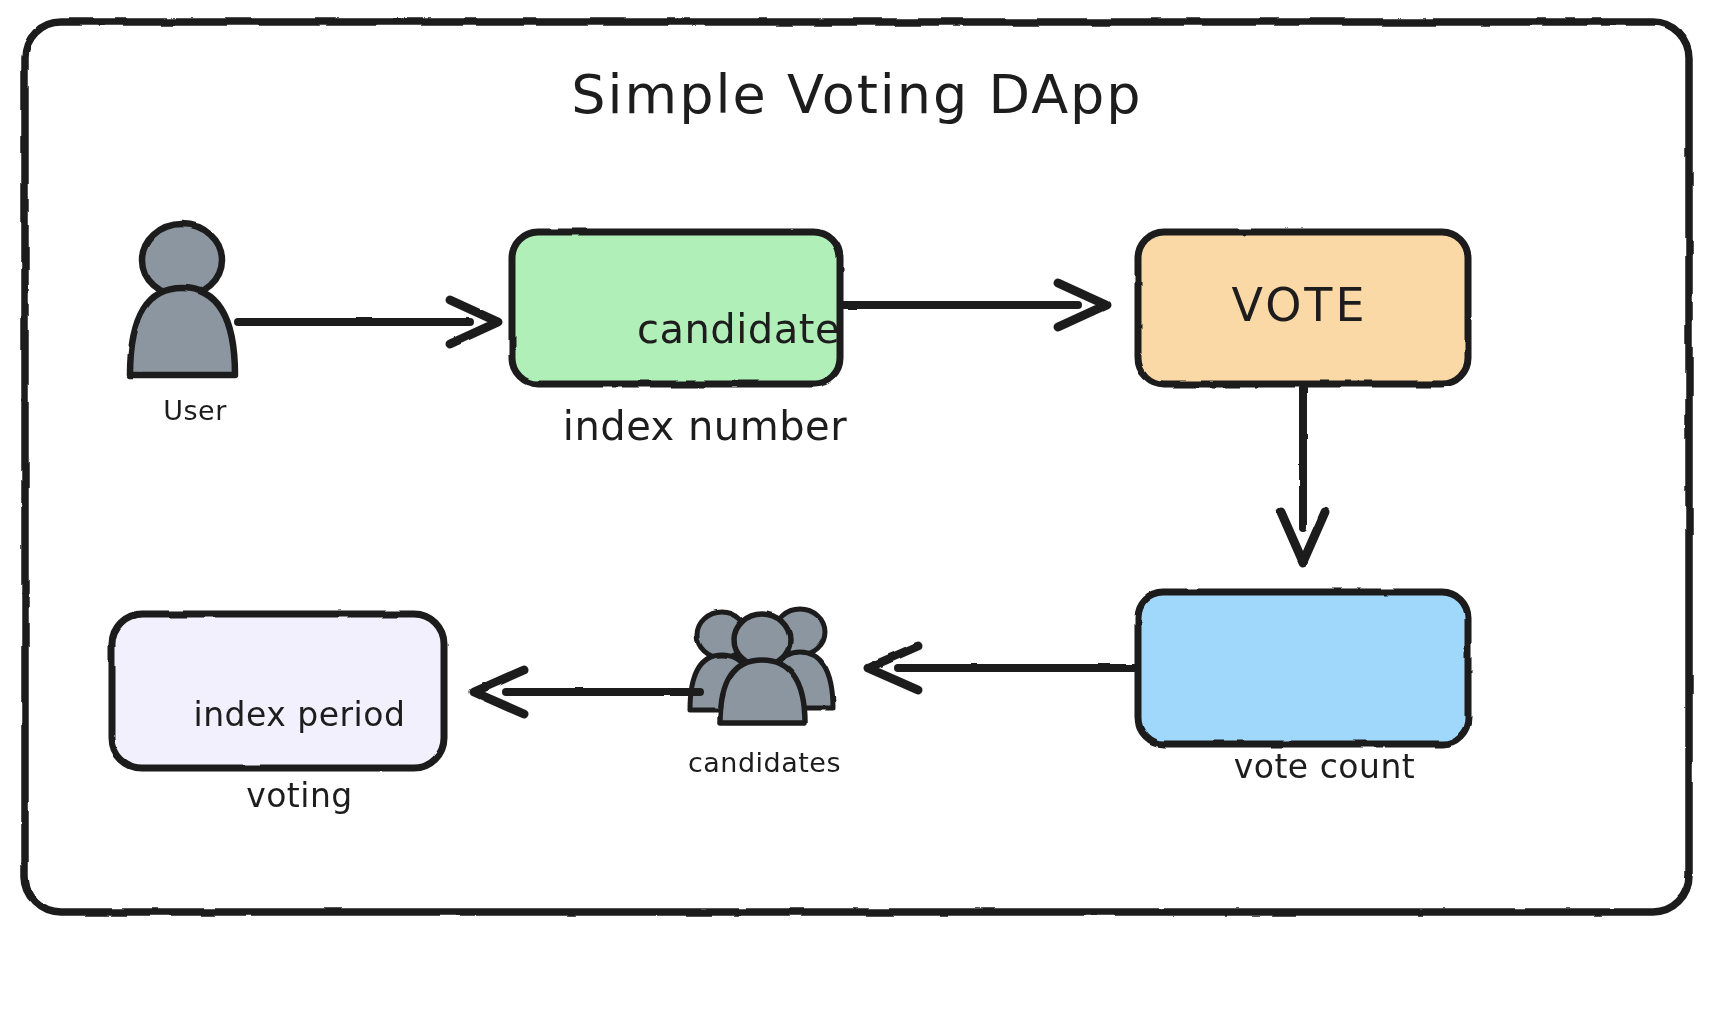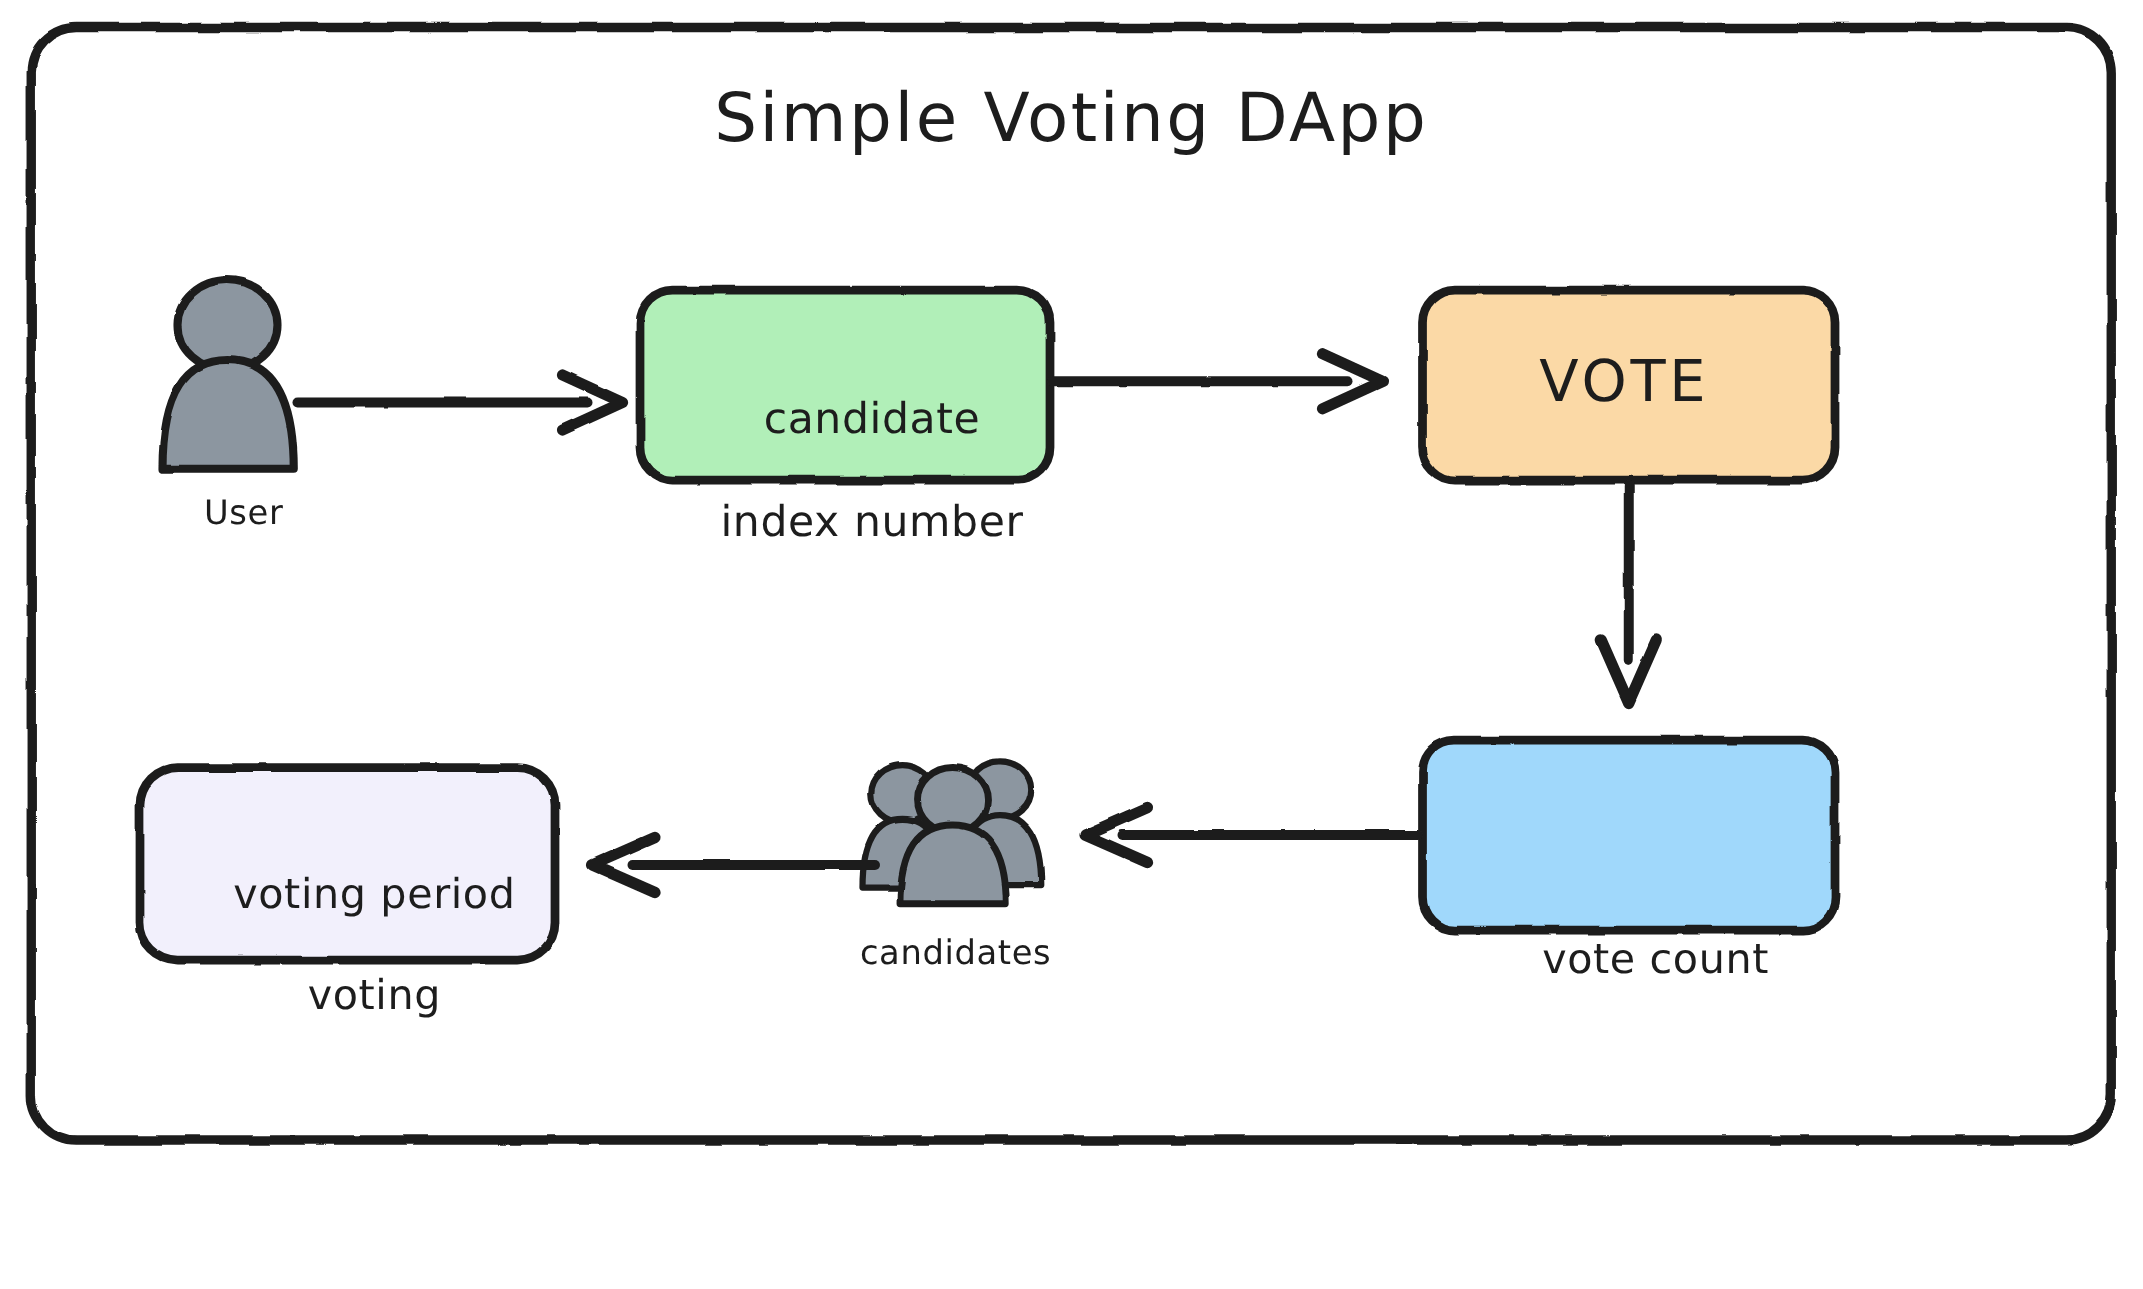--- a/index.html
+++ b/index.html
@@ -39,23 +39,24 @@
   #title {
     left: 0;
     right: 0;
     top: 62px;
     font-size: 54px;
     letter-spacing: 2px;
     font-weight: 400;
   }
   #lbl-green {
     left: 510px;
-    top: 274px;
+    top: 256px;
     width: 330px;
-    font-size: 34px;
+    font-size: 40px;
+    text-align: right;
   }
   #lbl-orange {
     left: 1135px;
     top: 277px;
     width: 329px;
     font-size: 46px;
     letter-spacing: 3px;
   }
   #lbl-blue {
     left: 1135px;
@@ -174,21 +175,21 @@
   </div>
 
   <div class="lbl" id="lbl-orange">VOTE</div>
 
   <div class="lbl" id="lbl-blue">
     <br>
     <span>vote count</span>
   </div>
 
   <div class="lbl" id="lbl-lav">
-    <span>voting period</span><br>
+    <span>index period</span><br>
     <span>voting</span>
   </div>
 
   <div class="lbl" id="lbl-user">User</div>
 
   <div class="lbl" id="lbl-cands">candidates</div>
 
 </div>
 
 </body></html>

